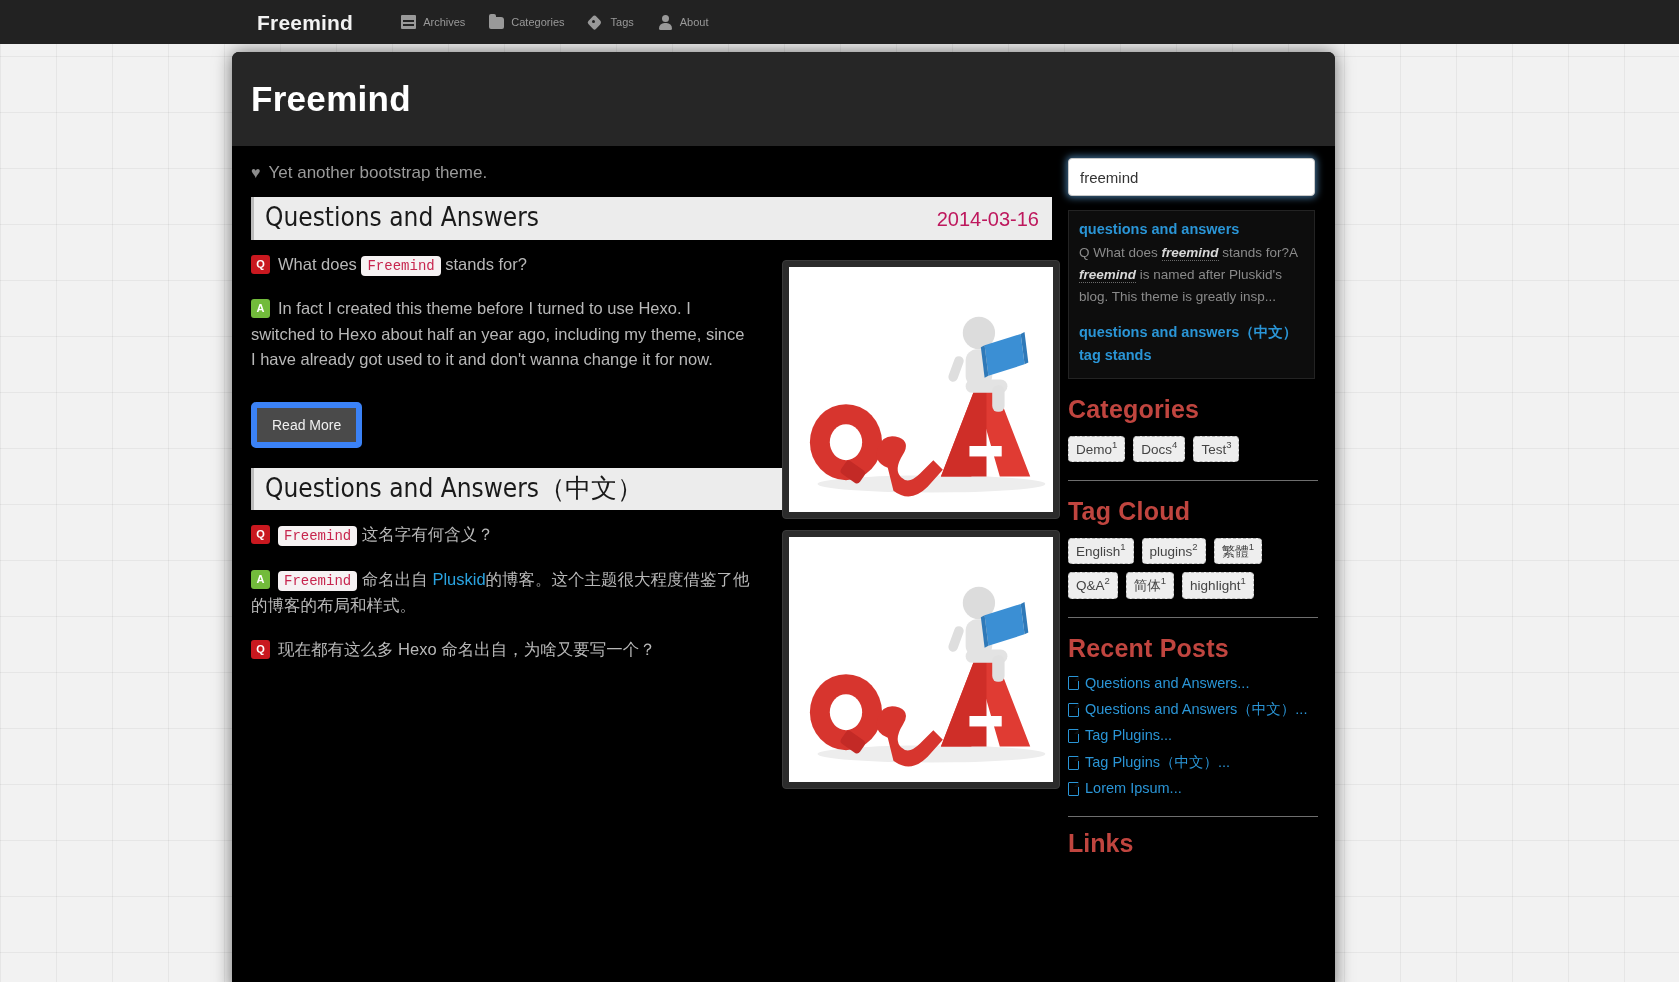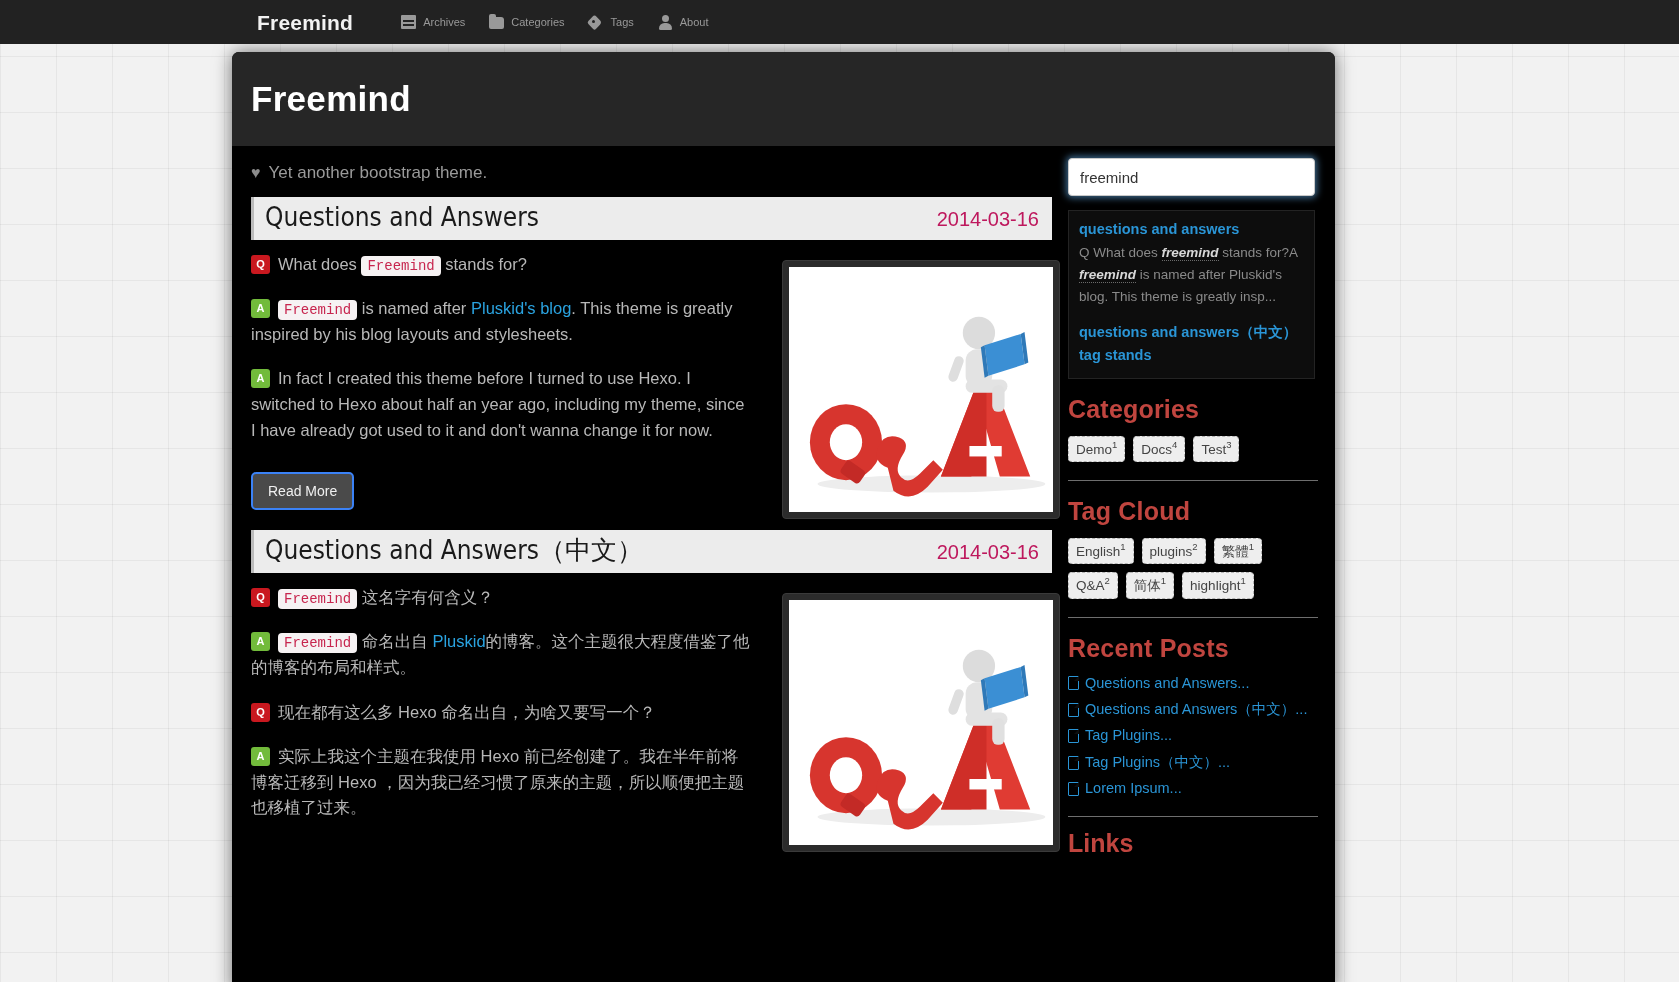--- a/index.html
+++ b/index.html
@@ -142,21 +142,21 @@
   }
   .thumb-inner{
     width:100%; height:245px; background:#fff;
     position:relative; overflow:hidden;
   }
   .thumb2 .thumb-inner{ height:245px; }
 
   .btn-readmore{
     display:inline-block; background:#4a4a4a; color:#f0f0f0;
     font-size:14px; padding:9px 15px; border-radius:5px;
-    border:2px solid #3b82f6; cursor:pointer; margin:10px 0 14px 0;
+    border:6px solid #3b82f6; cursor:pointer; margin:10px 0 14px 0;
   }
 
   
   .search-wrap{ padding:12px 0 8px 0; }
   .search-input{
     width:247px; height:38px; background:#fff; color:#333;
     border:1px solid #c9c9c9; border-radius:4px;
     padding:0 11px; font-size:15px; outline:none;
     box-shadow:0 0 7px 2px rgba(110,190,255,.55);
     font-family:"Liberation Sans",sans-serif;
@@ -281,25 +281,20 @@
               </svg>
             </div>
           </div>
 
           <p class="qa-line">
             <span class="badge q">Q</span><span>What does</span>
             <code class="inline">Freemind</code>
             <span>stands for?</span>
           </p>
 
-          <p class="qa-line">
-            <span class="badge a">A</span><code class="inline">Freemind</code>
-            <span>is named after</span>
-            <a class="lnk">Pluskid's blog</a><span>. This theme is greatly inspired by his blog layouts and stylesheets.</span>
-          </p>
 
 
           <p class="qa-line">
             <span class="badge a">A</span><span>In fact I created this theme before I turned to use Hexo. I switched to Hexo about half an year ago, including my theme, since I have already got used to it and don't wanna change it for now.</span>
           </p>
 
           <div class="btn-readmore">Read More</div>
         </div>
       </div>
 
@@ -342,23 +337,20 @@
           <p class="qa-line">
             <span class="badge a">A</span><code class="inline">Freemind</code>
             <span>命名出自</span>
             <a class="lnk">Pluskid</a><span>的博客。这个主题很大程度借鉴了他的博客的布局和样式。</span>
           </p>
 
           <p class="qa-line">
             <span class="badge q">Q</span><span>现在都有这么多 Hexo 命名出自，为啥又要写一个？</span>
           </p>
 
-          <p class="qa-line">
-            <span class="badge a">A</span><span>实际上我这个主题在我使用 Hexo 前已经创建了。我在半年前将博客迁移到 Hexo ，因为我已经习惯了原来的主题，所以顺便把主题也移植了过来。</span>
-          </p>
         </div>
       </div>
 
     </div>
 
     <div id="side-col">
 
       <div class="search-wrap">
         <input class="search-input" type="text" value="freemind" style="">
       </div>

